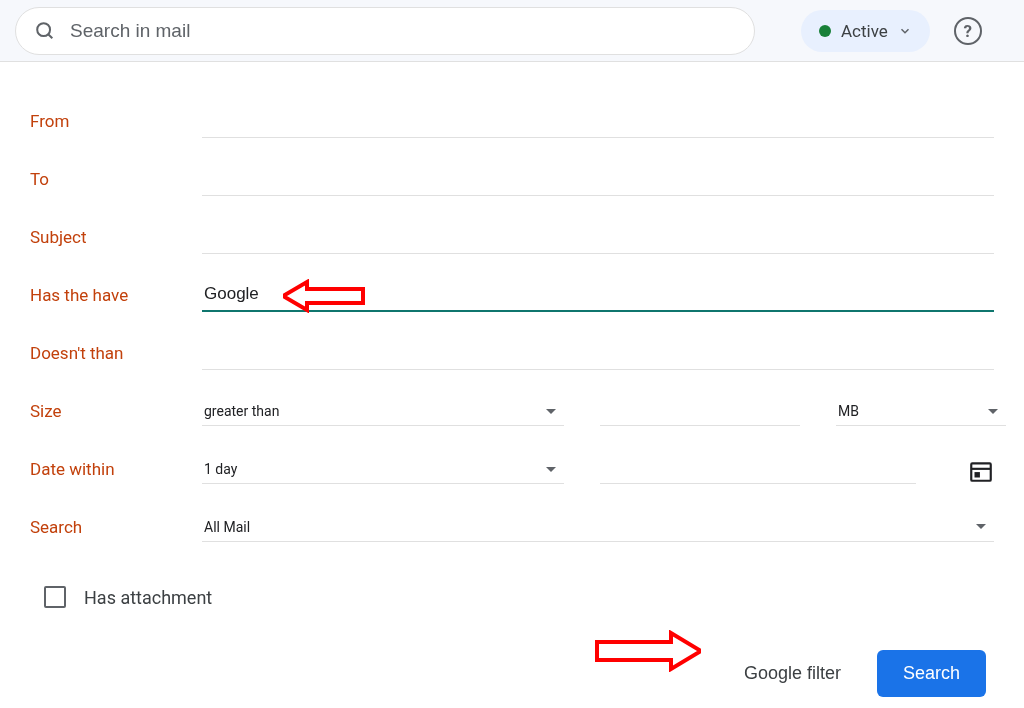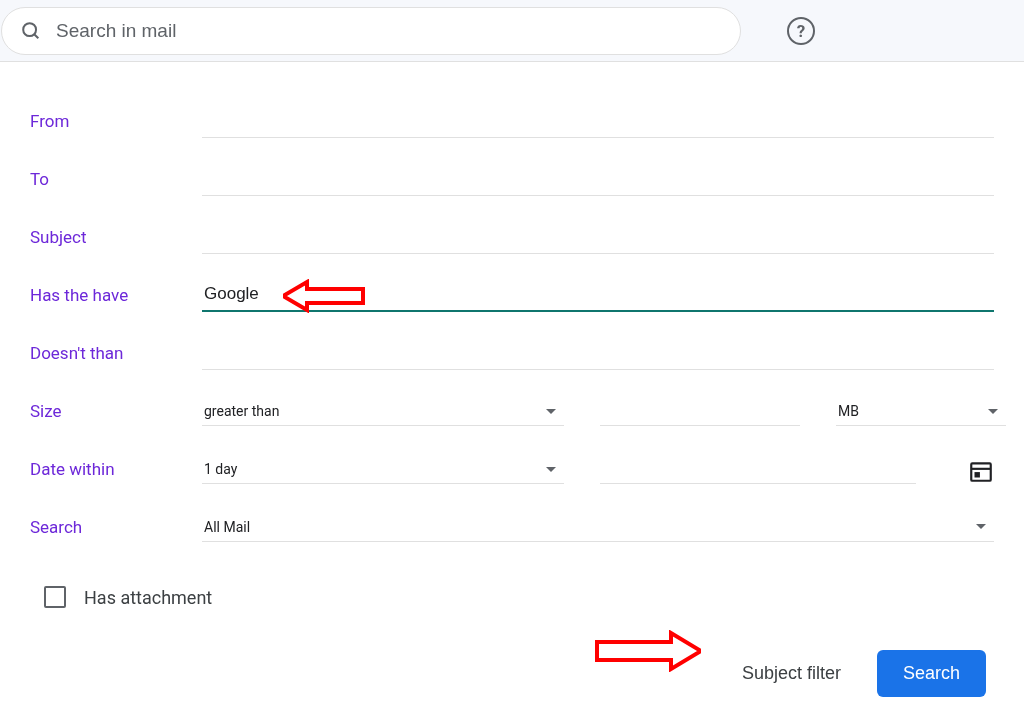--- a/index.html
+++ b/index.html
@@ -19,21 +19,21 @@
       height: 62px;
     }
     .search-pill {
       display: flex;
       align-items: center;
       background: #fff;
       border: 1px solid #e0e0e0;
       border-radius: 30px;
       height: 48px;
       flex: 1;
-      margin-left: 1px;
+      margin-left: 15px;
       margin-right: 46px;
       padding: 0 18px;
       max-width: 740px;
     }
     .search-pill svg { flex-shrink: 0; }
     .search-pill input {
       border: none;
       outline: none;
       font-size: 19px;
       color: #5f6368;
@@ -75,21 +75,21 @@
       padding: 30px 30px 0 30px;
     }
     .row {
       display: flex;
       align-items: center;
       min-height: 58px;
     }
     .label {
       width: 172px;
       font-size: 17px;
-      color: #6d28d9;
+      color: #c2410c;
       flex-shrink: 0;
     }
     .field-wrap {
       flex: 1;
       display:flex;
       gap: 36px;
       align-items:flex-end;
     }
     .text-input {
       border: none;
@@ -183,20 +183,27 @@
 <body>
 
 <div class="topbar">
   <div class="search-pill">
     <svg width="22" height="22" viewBox="0 0 24 24" fill="none" stroke="#5f6368" stroke-width="2.2">
         <circle cx="10.5" cy="10.5" r="7"></circle>
         <line x1="20" y1="20" x2="15.5" y2="15.5"></line>
       </svg>
     <input type="text" placeholder="Search in mail" style="">
   </div>
+  <div class="status-chip">
+    <div class="status-dot"></div>
+    <span>Active</span>
+    <svg width="14" height="14" viewBox="0 0 24 24" fill="none" stroke="#5f6368" stroke-width="2.5">
+        <polyline points="6 9 12 15 18 9"></polyline>
+      </svg>
+  </div>
   <div class="help-icon">?</div>
 </div>
 
 <div class="form-area">
 
   <div class="row">
     <div class="label">From</div>
     <div class="field-wrap">
         <input class="text-input" value="" style="">
       </div>
@@ -270,21 +277,21 @@
       </div>
     </div>
   </div>
 
   <div class="checkbox-row">
     <div class="checkbox"></div>
     <div class="checkbox-label">Has attachment</div>
   </div>
 
   <div class="footer">
-    <button class="link-btn">Subject filter</button>
+    <button class="link-btn">Google filter</button>
     <button class="primary-btn">Search</button>
   </div>
 
 </div>
 
 <svg class="annot-arrow annot1" viewBox="0 0 84 34">
   <polygon points="0,17 24,3 24,10 80,10 80,24 24,24 24,31" fill="none" stroke="#ff0000" stroke-width="4"></polygon>
 </svg>
 <svg class="annot-arrow annot2" viewBox="0 0 108 42">
   <polygon points="108,21 78,3 78,12 4,12 4,30 78,30 78,39" fill="none" stroke="#ff0000" stroke-width="4"></polygon>

